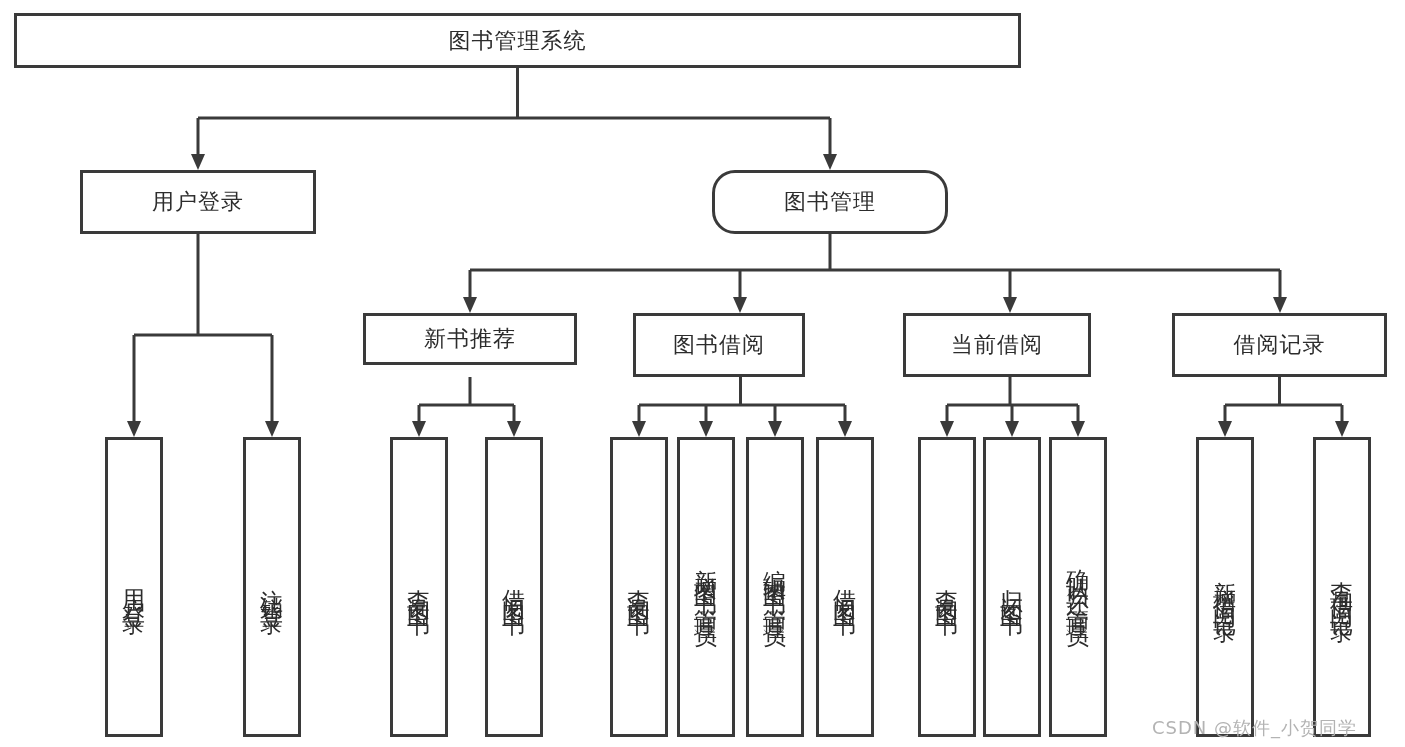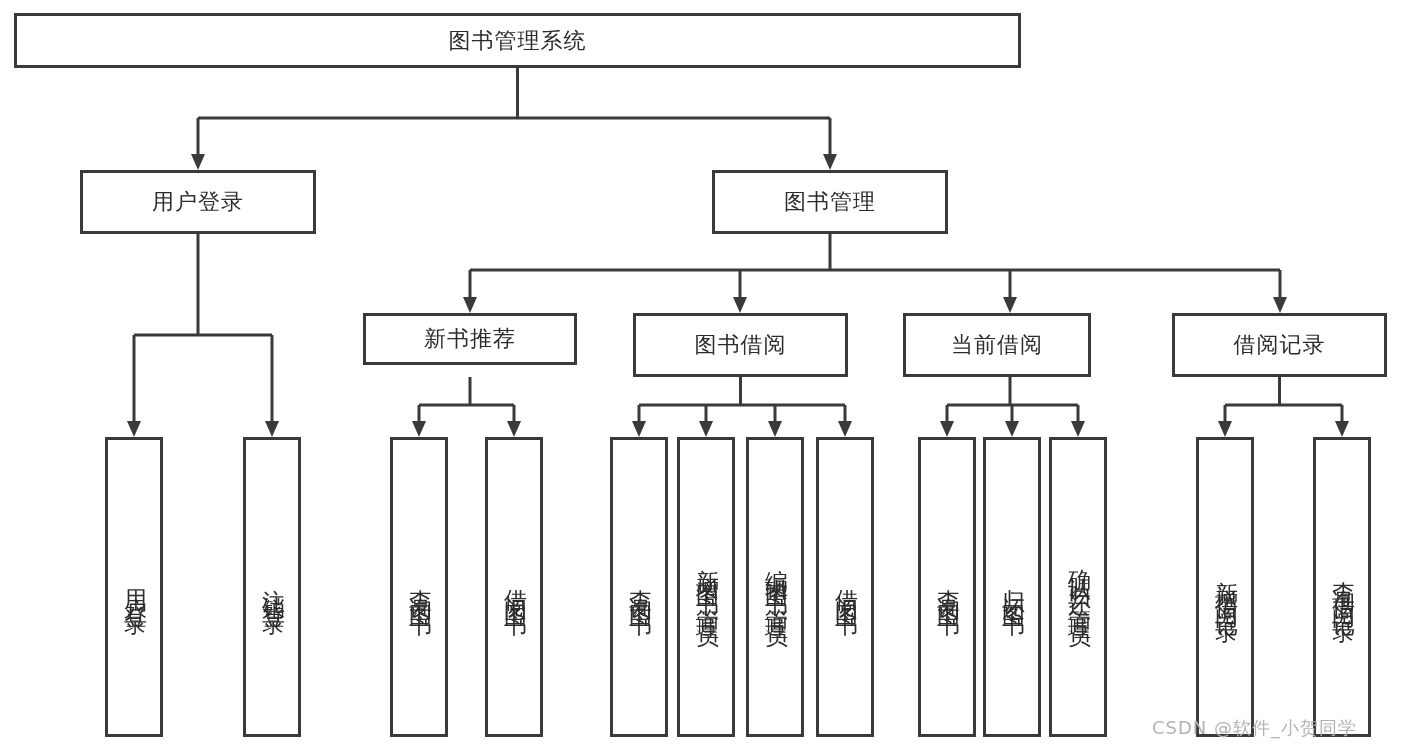--- a/index.html
+++ b/index.html
@@ -17,21 +17,20 @@
     overflow:hidden;
   }
   svg.wires{position:absolute;left:0;top:0;z-index:1;}
   .box{
     position:absolute;
     box-sizing:border-box;
     border:3px solid var(--line);
     background:#fff;
     color:var(--text);
     z-index:2;
-    font-family:Liberation Mono, monospace;
   }
   .hbox{
     display:flex;align-items:center;justify-content:center;
     font-size:22px;
     letter-spacing:1px;
     white-space:nowrap;
   }
   .vbox{
     writing-mode:vertical-lr;
     text-orientation:mixed;
@@ -90,24 +89,24 @@
         <polygon points="1005,421 1019,421 1012,437"></polygon>
         <polygon points="1071,421 1085,421 1078,437"></polygon>
         <polygon points="1218,421 1232,421 1225,437"></polygon>
         <polygon points="1335,421 1349,421 1342,437"></polygon>
       </g>
   </svg>
 
   <div class="box hbox" style="left:14px;top:13px;width:1007px;height:55px;">图书管理系统</div>
 
   <div class="box hbox" style="left:80px;top:170px;width:236px;height:64px;">用户登录</div>
-  <div class="box hbox" style="left:712px;top:170px;width:236px;height:64px;">图书管理</div>
+  <div class="box hbox" style="left:712px;top:170px;width:236px;height:64px;border-radius:23px;">图书管理</div>
 
   <div class="box hbox" style="left:363px;top:313px;width:214px;height:52px;">新书推荐</div>
-  <div class="box hbox" style="left:633px;top:313px;width:215px;height:64px;">图书借阅</div>
+  <div class="box hbox" style="left:633px;top:313px;width:172px;height:64px;">图书借阅</div>
   <div class="box hbox" style="left:903px;top:313px;width:188px;height:64px;">当前借阅</div>
   <div class="box hbox" style="left:1172px;top:313px;width:215px;height:64px;">借阅记录</div>
 
   <div class="box vbox" style="left:105px;">用户登录</div>
   <div class="box vbox" style="left:243px;">注销登录</div>
 
   <div class="box vbox" style="left:390px;">查询图书</div>
   <div class="box vbox" style="left:485px;">借阅图书</div>
 
   <div class="box vbox" style="left:610px;">查询图书</div>

